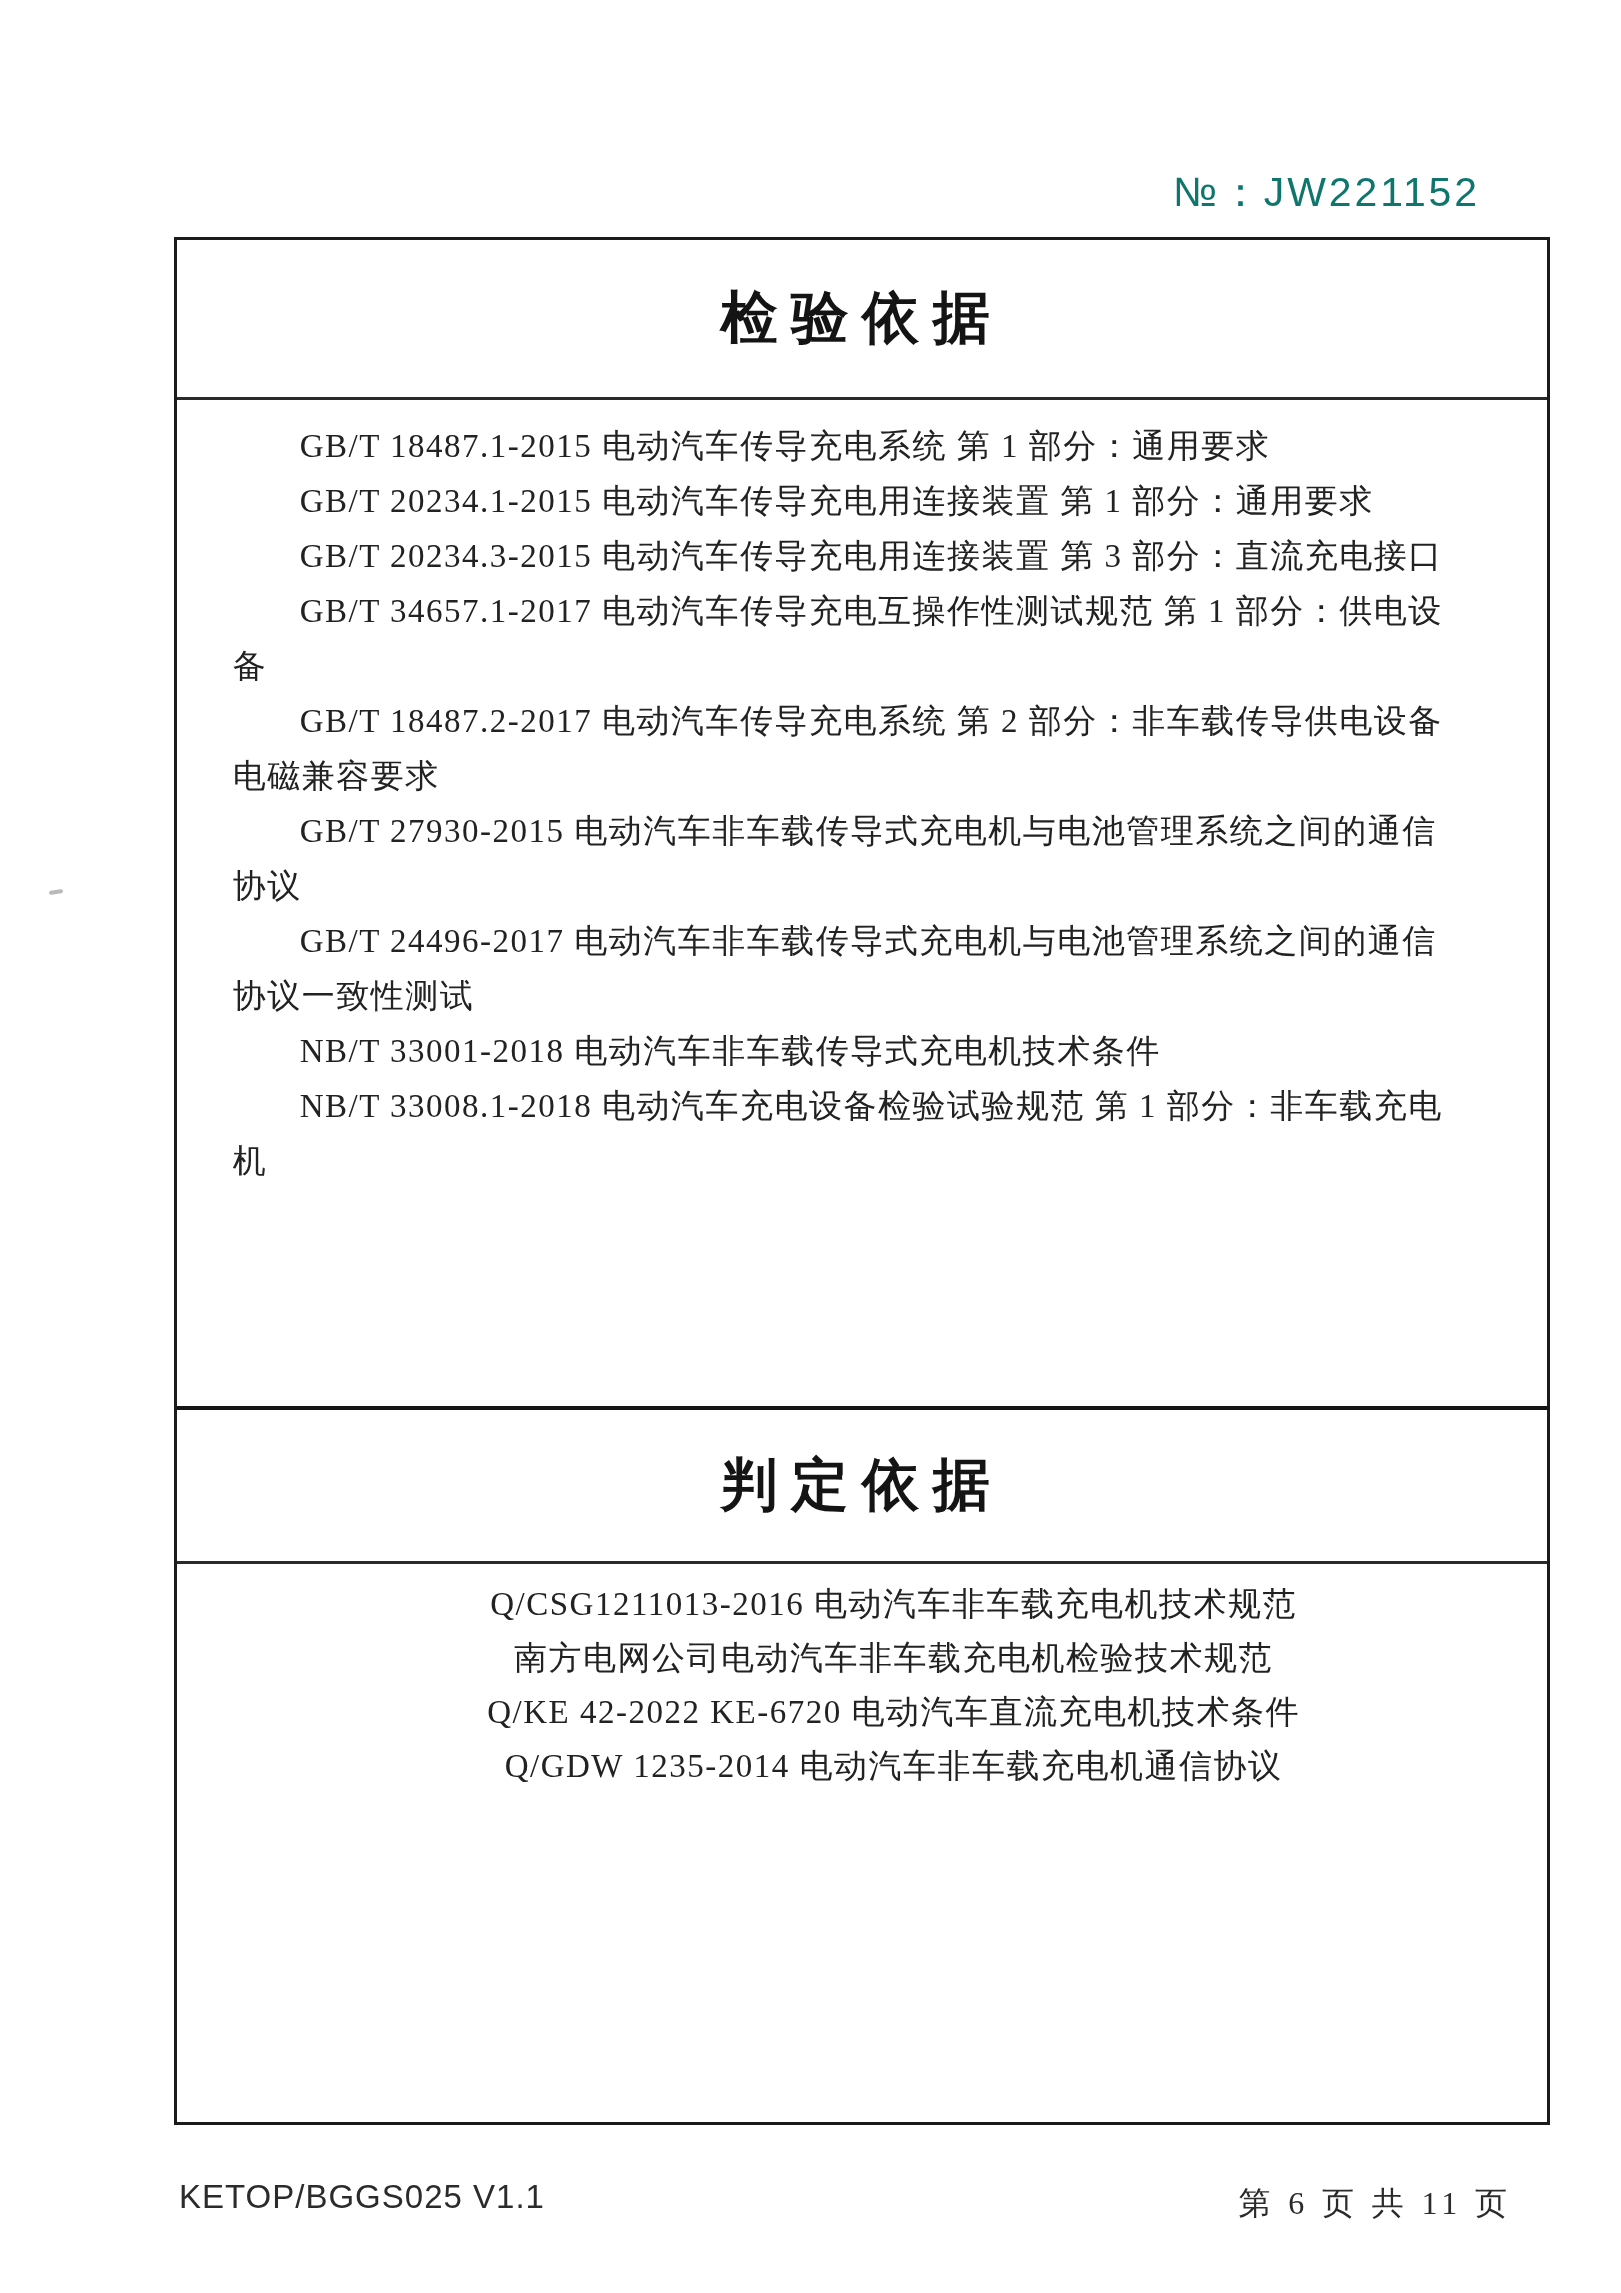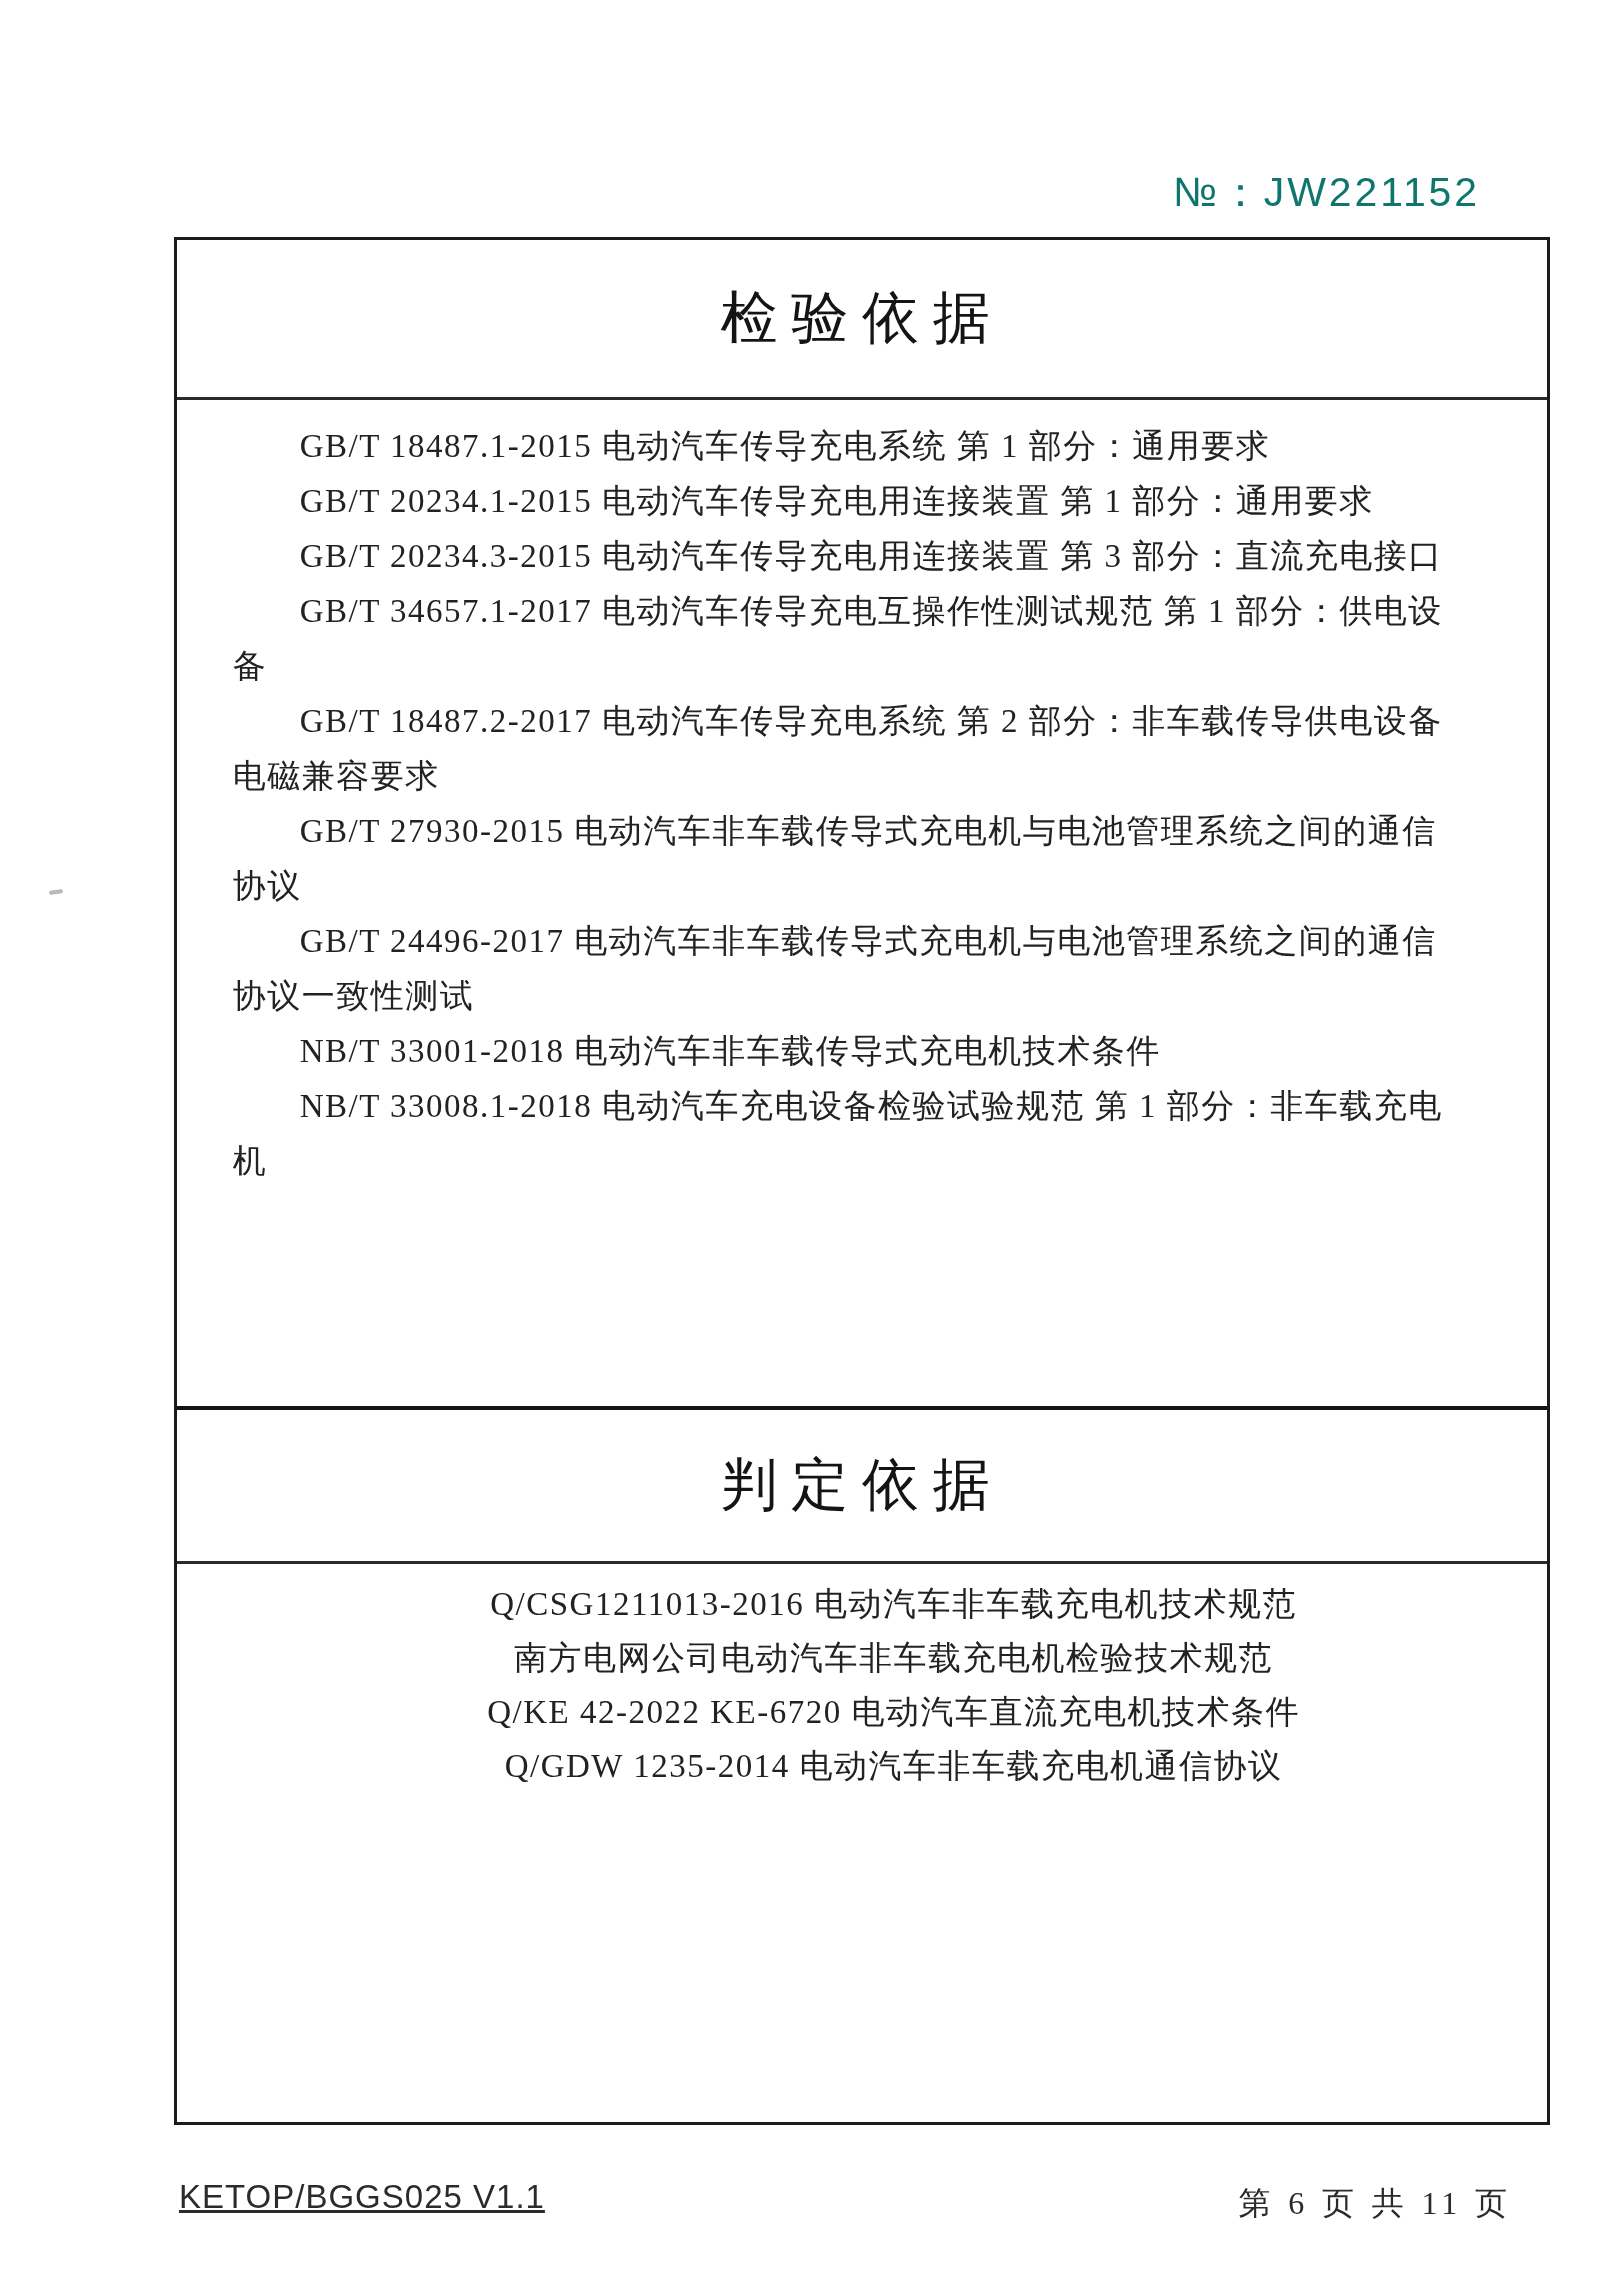--- a/index.html
+++ b/index.html
@@ -26,21 +26,21 @@
   .main-box{
     position:absolute;
     left:174px;top:237px;
     width:1376px;height:1888px;
     box-sizing:border-box;
     border:3.9px solid #1b1b1b;
     background:#ffffff;
   }
   .title-block{
     display:flex;align-items:center;justify-content:center;
-    font-weight:normal;
+    font-weight:bold;
     font-size:57px;
     letter-spacing:13.7px;
     color:#141414;
   }
   .title-1{height:157px;}
   .title-2{height:151px;}
   .rule{width:100%;background:#1b1b1b;}
   .rule.thin{height:2.9px;background:#2a2a2a;}
   .rule.thick{height:3.9px;background:#141414;}
   .body-block{
@@ -58,21 +58,20 @@
   }
   .body-2 .ln{line-height:54px;text-align:center;}
   .ind{padding-left:67px;}
   .footer-left{
     position:absolute;
     left:179px;top:2178px;
     font-family:"Liberation Sans","DejaVu Sans",sans-serif;
     font-size:33px;
     letter-spacing:1px;
     color:#2b2b2b;
-    text-decoration:underline;
   }
   .footer-right{
     position:absolute;
     right:109px;top:2182px;
     font-size:32px;
     letter-spacing:4.9px;
     color:#2b2b2b;
   }
   .scan-artifact{
     position:absolute;

